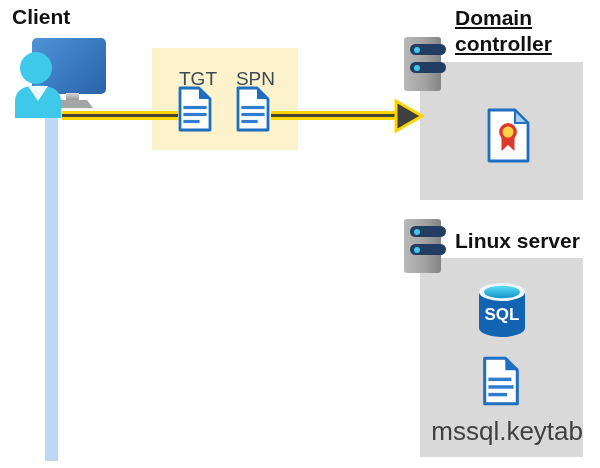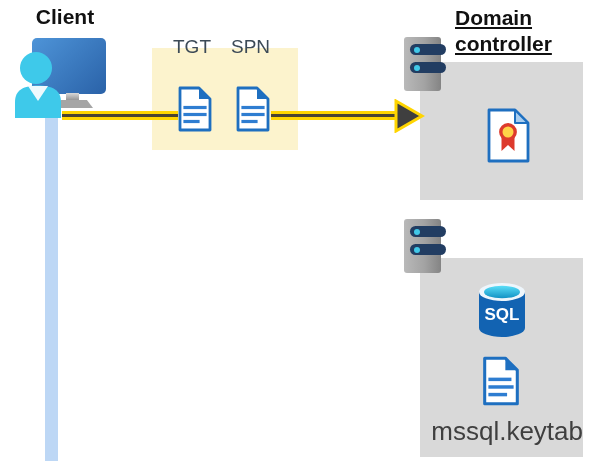--- a/index.html
+++ b/index.html
@@ -10,24 +10,24 @@
     --vline:#bdd7f5; --server_pill:#223d62; --server_dot:#41c8e8;
     --text_dark:#3c4a57; --keytab_text:#3f3f3f; --title_black:#111111;
   }
   html,body{margin:0;padding:0;background:#fff;}
   .canvas{position:relative;width:600px;height:468px;background:#fff;overflow:hidden;
           font-family:"Liberation Sans",sans-serif;}
   .abs{position:absolute;}
 
   
   .title{font-weight:bold;font-size:21px;color:var(--title_black);line-height:26px;}
-  .client-title{left:20px;top:4px;width:90px;text-align:center;}
+  .client-title{left:12px;top:4px;width:90px;}
   .dc-title{left:455px;top:5px;width:135px;text-decoration:underline;}
   .linux-title{left:455px;top:228px;width:145px;white-space:nowrap;}
-  .ticket-label{top:36px;width:44px;text-align:left;font-size:19px;color:var(--text_dark);}
+  .ticket-label{top:68px;width:44px;text-align:right;font-size:19px;color:var(--text_dark);}
   .tgt-label{left:173px;}
   .spn-label{left:231px;}
   .keytab-label{left:420px;top:416px;width:163px;text-align:right;font-size:26px;color:var(--keytab_text);}
 
   
   .ticket-box{left:152px;top:48px;width:146px;height:102px;background:var(--ticket_box_bg);}
   .gray-box{background:var(--gray_box);}
   .dc-box{left:420px;top:62px;width:163px;height:138px;}
   .linux-box{left:420px;top:258px;width:163px;height:199px;}
 
@@ -130,20 +130,21 @@
         <span class="dot"></span>
       </span>
   </div>
   <svg class="abs cert" viewBox="0 0 43 55">
     <path class="doc-body" d="M2,2 H28 L41,15 V53 H2 Z"></path>
     <path class="doc-fold-light" d="M28,2 V15 H41 Z"></path>
     <path class="ribbon" d="M14.5,28 L14.5,43 L21,37 L27.5,43 L27.5,28 Z"></path>
     <circle class="rosette" cx="21" cy="24" r="7.2"></circle>
   </svg>
 
+  <div class="abs title linux-title">Linux server</div>
   <div class="abs server server-linux">
     <span class="pill pill1">
         <span class="dot"></span>
       </span>
     <span class="pill pill2">
         <span class="dot"></span>
       </span>
   </div>
   <svg class="abs sql" viewBox="0 0 48 57">
     <defs>

